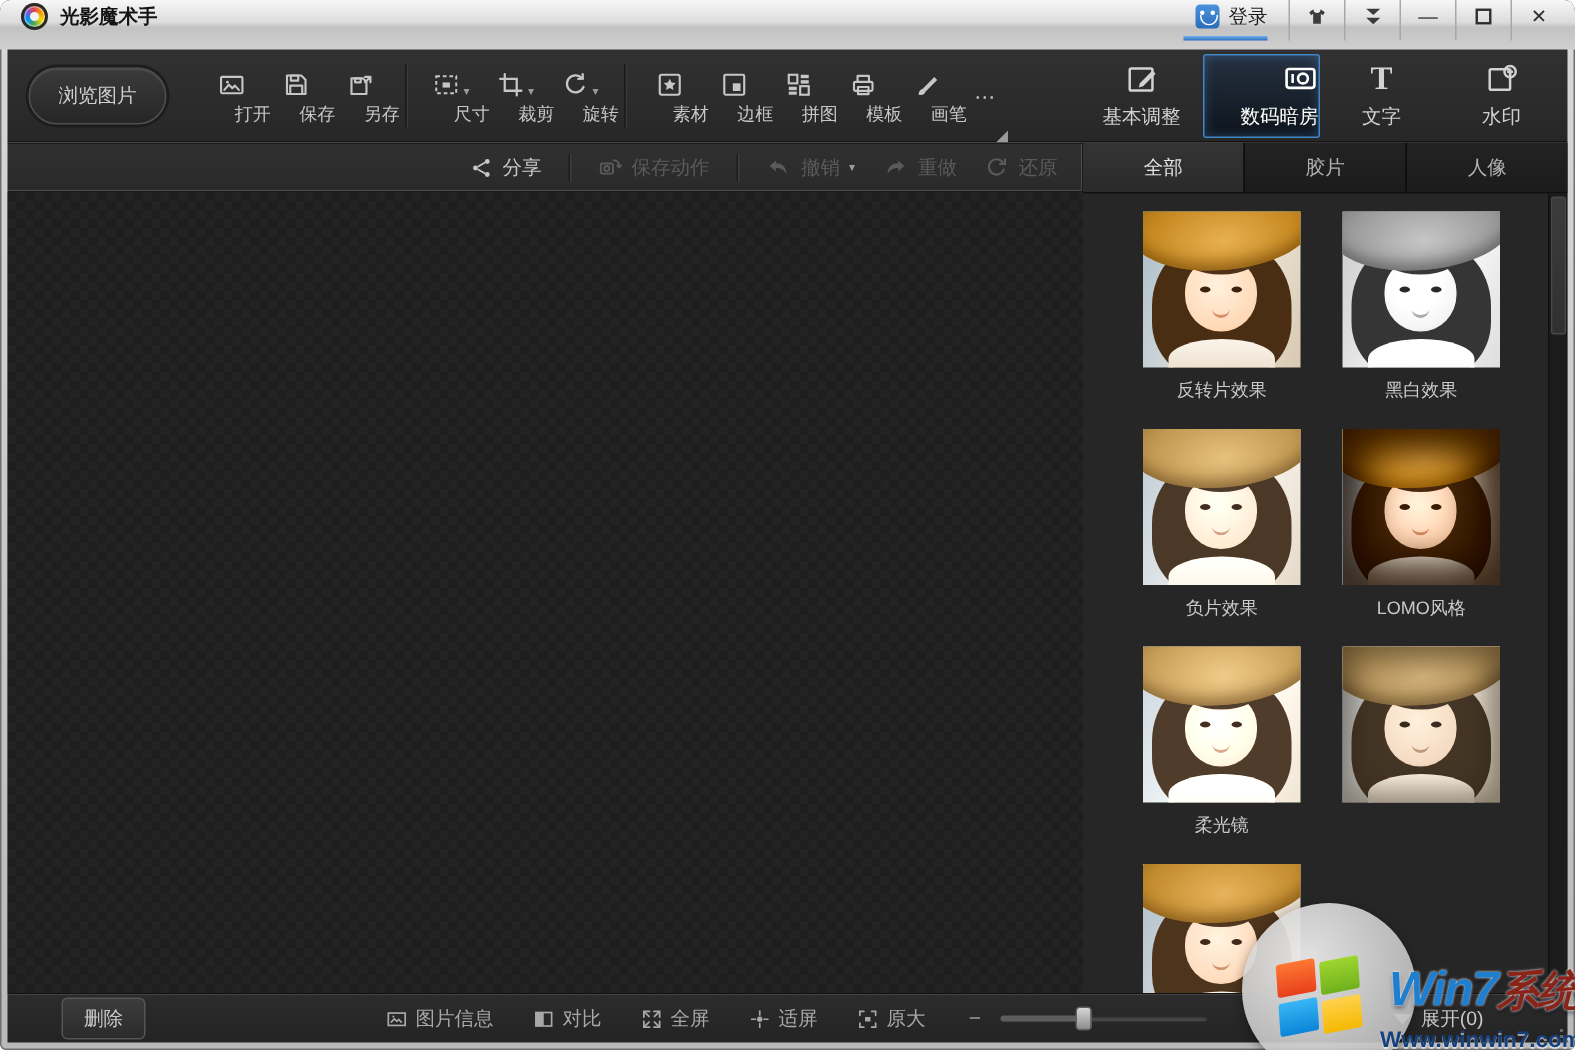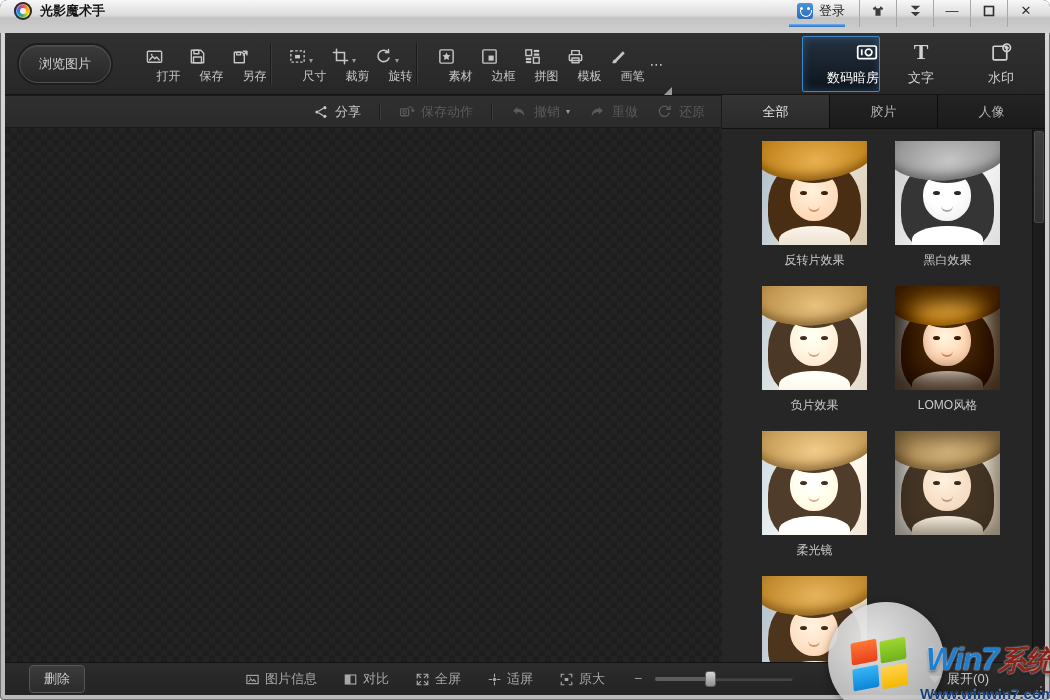--- a/index.html
+++ b/index.html
@@ -117,21 +117,21 @@
   .fx7 { filter:saturate(1.2) brightness(1.05); }
 
   
   .bottombar { position:absolute; left:5px; right:5px; bottom:5px; height:33px;
     background:linear-gradient(#2c2c2c,#232323); border-top:1px solid #121212;
     display:flex; align-items:center; padding:0 10px 0 16px; }
   .bgroup { display:flex; border:1px solid #555; border-radius:4px; overflow:hidden;
     background:linear-gradient(#3c3c3c,#2b2b2b); }
   .bgbtn { padding:4px 12px; font-size:13px; color:#cacaca; border-right:1px solid #555; cursor:pointer; }
   .bgbtn:last-child { border-right:none; }
-  .del-btn { margin-left:8px; padding:4px 14px; font-size:13px; color:#cacaca; cursor:pointer;
+  .del-btn { margin-left:20px; padding:4px 14px; font-size:13px; color:#cacaca; cursor:pointer;
     border:1px solid #555; border-radius:4px; background:linear-gradient(#3c3c3c,#2b2b2b); }
   .status-center { display:flex; align-items:center; gap:26px; margin-left:160px; font-size:13px; color:#a8a8a8; }
   .sitem { display:flex; align-items:center; gap:5px; cursor:pointer; }
   .zoomctl { display:flex; align-items:center; gap:10px; margin-left:26px; }
   .zminus { width:14px; height:14px; color:#9a9a9a; font-size:14px; line-height:12px; text-align:center; cursor:pointer; }
   .ztrack { position:relative; width:138px; height:4px; background:#474747; border-radius:2px;
     box-shadow:inset 0 1px 2px rgba(0,0,0,.6); cursor:pointer; }
   .ztrack::before { content:''; position:absolute; left:0; top:0; bottom:0; width:38%; background:#5d5d5d; border-radius:2px; }
   .zthumb { position:absolute; left:36%; top:-6px; width:11px; height:16px; border-radius:3px;
     background:linear-gradient(#d6d6d6,#8d8d8d); border:1px solid #5e5e5e; cursor:pointer; }
@@ -313,20 +313,29 @@
       <span class="lbl">画笔</span>
     </div>
 
     <div class="more-btn">
       <span class="more-dots">⋯</span>
       <span class="corner-tri"></span>
     </div>
 
     <div class="toolbar-spacer"></div>
 
+    <div class="panel-tab">
+      <span class="big-ic">
+          <svg class="ic" width="23" height="23" viewBox="0 0 22 22" fill="none" stroke="currentColor" stroke-width="1.6" stroke-linejoin="round">
+        <rect x="3" y="4.5" width="14.5" height="14" rx="1"></rect>
+        <path d="M9.5 13.8 l8-8 2 2-8 8 -2.7.7z" fill="currentColor" stroke="none"></path>
+          </svg>
+        </span>
+      <span>基本调整</span>
+    </div>
     <div class="panel-tab active">
       <span class="big-ic">
           <svg class="ic" width="24" height="24" viewBox="0 0 22 22" fill="none" stroke="currentColor" stroke-width="1.6">
         <rect x="2.5" y="5.5" width="17" height="11.5" rx="1.5"></rect>
         <line x1="6.2" y1="8.6" x2="6.2" y2="14"></line>
         <circle cx="12.5" cy="11.3" r="3"></circle>
           </svg>
         </span>
       <span>数码暗房</span>
     </div>

